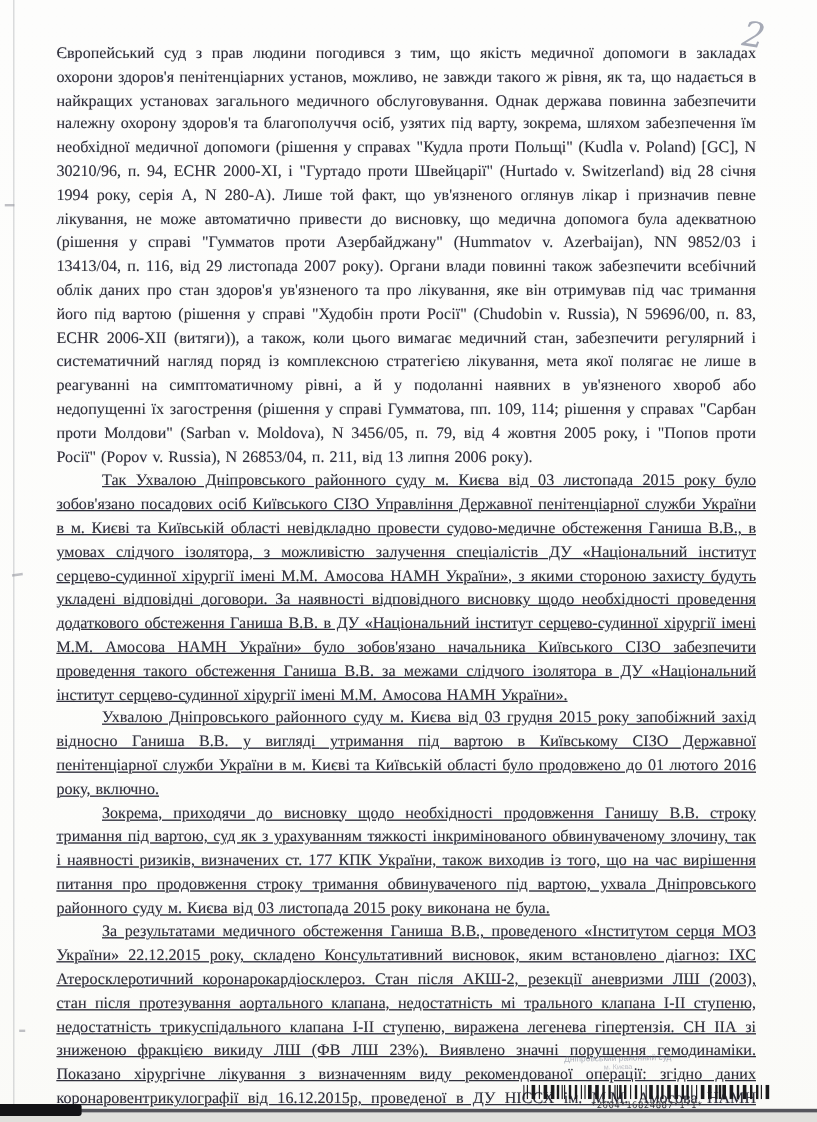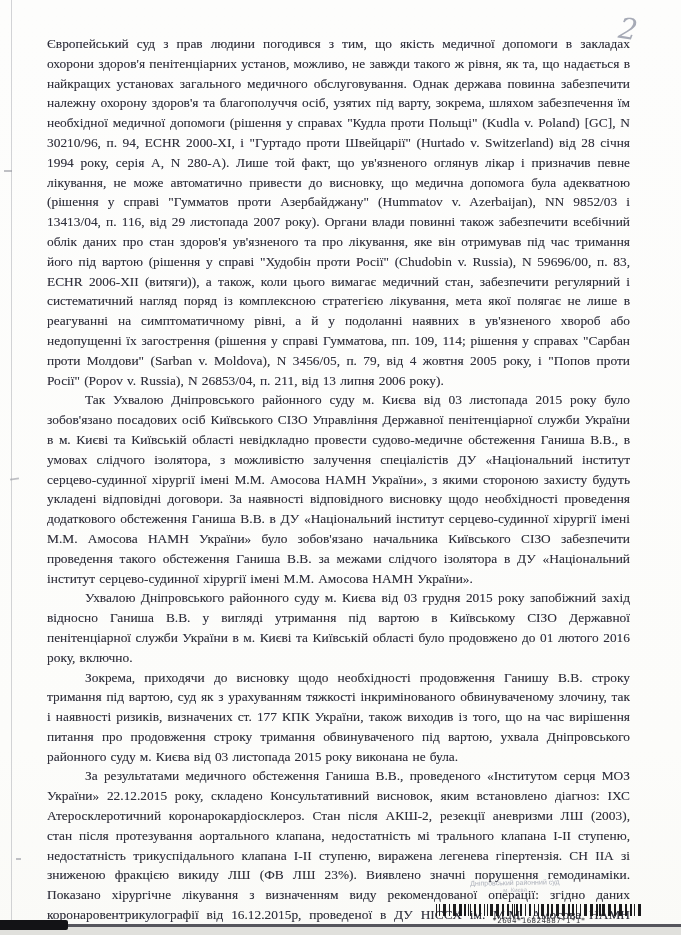--- a/index.html
+++ b/index.html
@@ -28,21 +28,21 @@
     font-size: 13.4px;
     line-height: 19.8px;
     text-align: justify;
     text-shadow: 0 0 0.6px rgba(48,48,62,0.38);
     word-spacing: 0.06em;
   }
   .text-block p {
     margin: 0;
     padding: 0;
   }
-  .text-block p.indent { text-indent: 38px; }
+  .text-block p.indent { text-indent: 38px; text-decoration: underline; }
 
   
   .page-number {
     position: absolute;
     right: 44px;
     top: 12px;
     font-family: "DejaVu Serif", serif;
     font-style: italic;
     font-size: 29px;
     color: #a6aab6;

